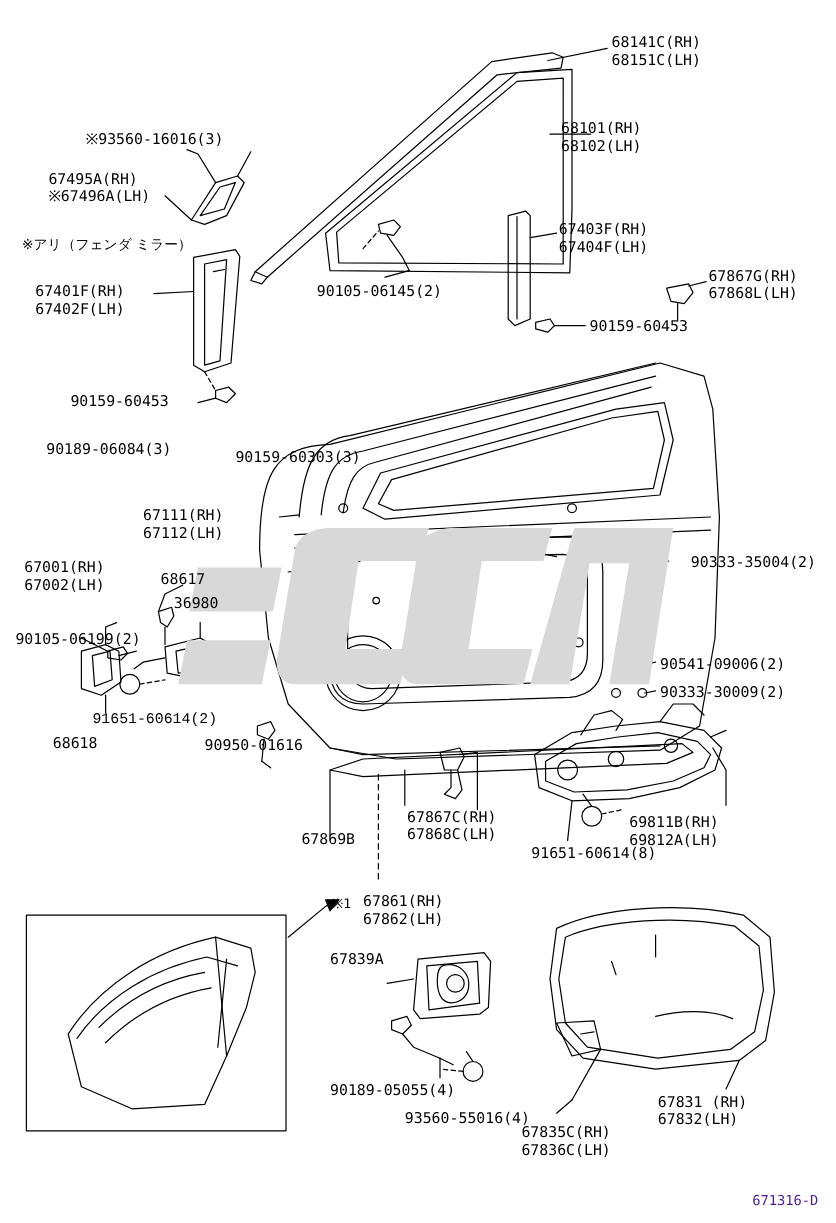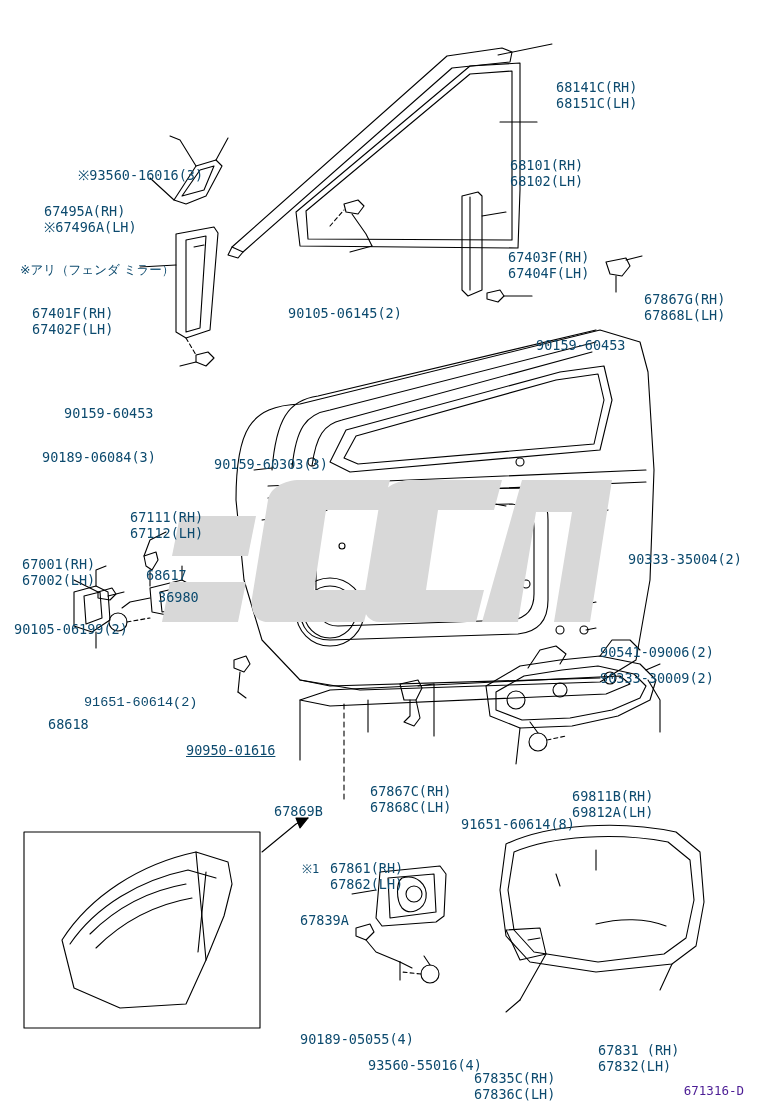--- a/index.html
+++ b/index.html
@@ -15,24 +15,23 @@
     width: 760px;
     height: 1112px;
     background: #ffffff;
     overflow: hidden;
   }
   .lbl {
     position: absolute;
     font-family: "DejaVu Sans Mono", monospace;
     font-size: 13.5px;
     line-height: 15.5px;
-    color: #0c4a6e;
+    color: #000000;
     white-space: pre;
     letter-spacing: 0px;
-    margin-top: 48px;
   }
   .lbl.sm {
     font-size: 12px;
     line-height: 14px;
   }
   .lbl.jp {
     font-family: "DejaVu Sans", sans-serif;
     font-size: 12.5px;
   }
   .diag-svg {
@@ -277,25 +276,25 @@
   <div class="lbl" style="left:22px;  top:509px;">67001(RH)
 67002(LH)</div>
   <div class="lbl" style="left:146px; top:520px;">68617</div>
   <div class="lbl" style="left:158px; top:542px;">36980</div>
   <div class="lbl" style="left:14px;  top:574px;">90105-06199(2)</div>
   <div class="lbl" style="left:628px; top:504px;">90333-35004(2)</div>
   <div class="lbl" style="left:600px; top:597px;">90541-09006(2)</div>
   <div class="lbl" style="left:600px; top:623px;">90333-30009(2)</div>
   <div class="lbl" style="left:84px;  top:647px;font-family:Liberation Mono, monospace;">91651-60614(2)</div>
   <div class="lbl" style="left:48px;  top:669px;">68618</div>
-  <div class="lbl" style="left:186px; top:695px;text-decoration:underline;">90950-01616</div>
+  <div class="lbl" style="left:186px; top:671px;">90950-01616</div>
   <div class="lbl" style="left:370px; top:736px;">67867C(RH)
 67868C(LH)</div>
   <div class="lbl" style="left:274px; top:756px;">67869B</div>
-  <div class="lbl" style="left:461px; top:769px;">91651-60614(8)</div>
+  <div class="lbl" style="left:483px; top:769px;">91651-60614(8)</div>
   <div class="lbl" style="left:572px; top:741px;">69811B(RH)
 69812A(LH)</div>
   <div class="lbl" style="left:330px; top:813px;">67861(RH)
 67862(LH)</div>
   <div class="lbl sm" style="left:302px; top:814px;">※1</div>
   <div class="lbl" style="left:300px; top:865px;">67839A</div>
   <div class="lbl" style="left:300px; top:984px;text-align:center;">90189-05055(4)</div>
   <div class="lbl" style="left:368px; top:1010px;">93560-55016(4)</div>
   <div class="lbl" style="left:474px; top:1023px;">67835C(RH)
 67836C(LH)</div>

